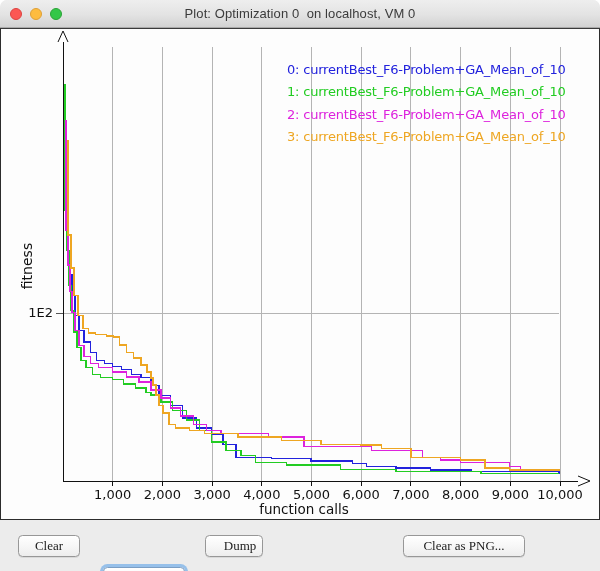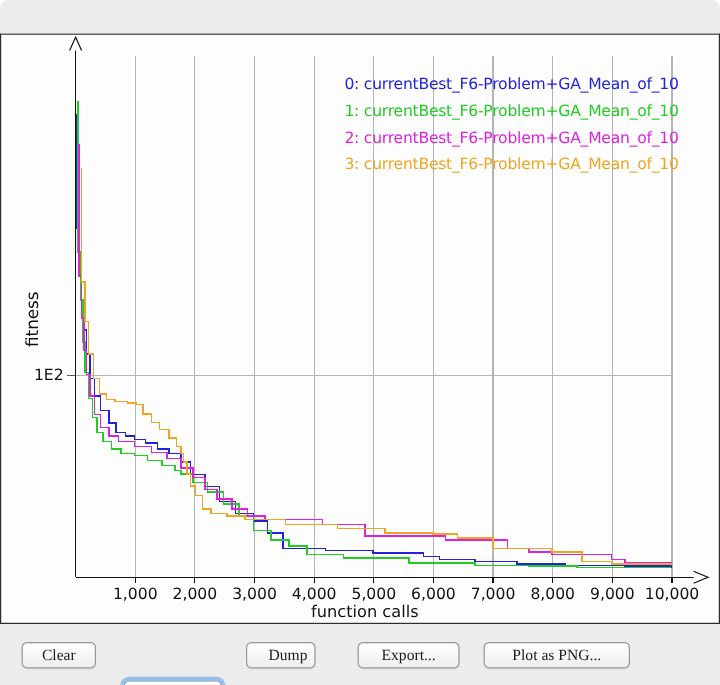--- a/index.html
+++ b/index.html
@@ -48,20 +48,28 @@
   #btn-loglin{left:103px;width:82px;}
   #btn-dump{left:205px;width:58px;padding-left:12px;}
   #btn-export{left:298px;width:85px;}
   #btn-save{left:403px;width:122px;}
 </style>
 </head>
 <body>
 
 <div class="window">
 
+  <div class="titlebar">
+    <div class="lights">
+      <span class="light red"></span>
+      <span class="light yellow"></span>
+      <span class="light green"></span>
+    </div>
+    <span class="title">Plot: Optimization 0  on localhost, VM 0</span>
+  </div>
 
   <div class="plotpanel">
     <svg id="plot-svg" width="598" height="490" viewBox="0 0 598 490">
         <line x1="111.7" y1="18" x2="111.7" y2="452" stroke="#b4b4b4" stroke-width="1" shape-rendering="crispEdges"></line>
         <line x1="161.4" y1="18" x2="161.4" y2="452" stroke="#b4b4b4" stroke-width="1" shape-rendering="crispEdges"></line>
         <line x1="211.1" y1="18" x2="211.1" y2="452" stroke="#b4b4b4" stroke-width="1" shape-rendering="crispEdges"></line>
         <line x1="260.8" y1="18" x2="260.8" y2="452" stroke="#b4b4b4" stroke-width="1" shape-rendering="crispEdges"></line>
         <line x1="310.5" y1="18" x2="310.5" y2="452" stroke="#b4b4b4" stroke-width="1" shape-rendering="crispEdges"></line>
         <line x1="360.2" y1="18" x2="360.2" y2="452" stroke="#b4b4b4" stroke-width="1" shape-rendering="crispEdges"></line>
         <line x1="409.90000000000003" y1="18" x2="409.90000000000003" y2="452" stroke="#b4b4b4" stroke-width="1" shape-rendering="crispEdges"></line>
@@ -105,17 +113,16 @@
         <text x="559" y="470" text-anchor="middle" fill="#111111" font-size="13px" font-family="&quot;DejaVu Sans&quot;,sans-serif">10,000</text>
         <text x="303" y="485" text-anchor="middle" fill="#111" font-size="13.5px" font-family="&quot;DejaVu Sans&quot;,sans-serif">function calls</text>
         <text x="31" y="237" text-anchor="middle" fill="#111" font-size="14px" font-family="&quot;DejaVu Sans&quot;,sans-serif" transform="rotate(-90 31 237)">fitness</text>
       </svg>
   </div>
 
   <div class="buttonbar">
     <button id="btn-clear" class="aqua-btn">Clear</button>
     <button id="btn-loglin" class="aqua-btn focused">Log/Lin</button>
     <button id="btn-dump" class="aqua-btn">Dump</button>
-    <button id="btn-export" class="aqua-btn">Export...</button>
-    <button id="btn-save" class="aqua-btn">Plot as PNG...</button>
+    <button id="btn-save" class="aqua-btn">Clear as PNG...</button>
   </div>
 
 </div>
 
 </body></html>

